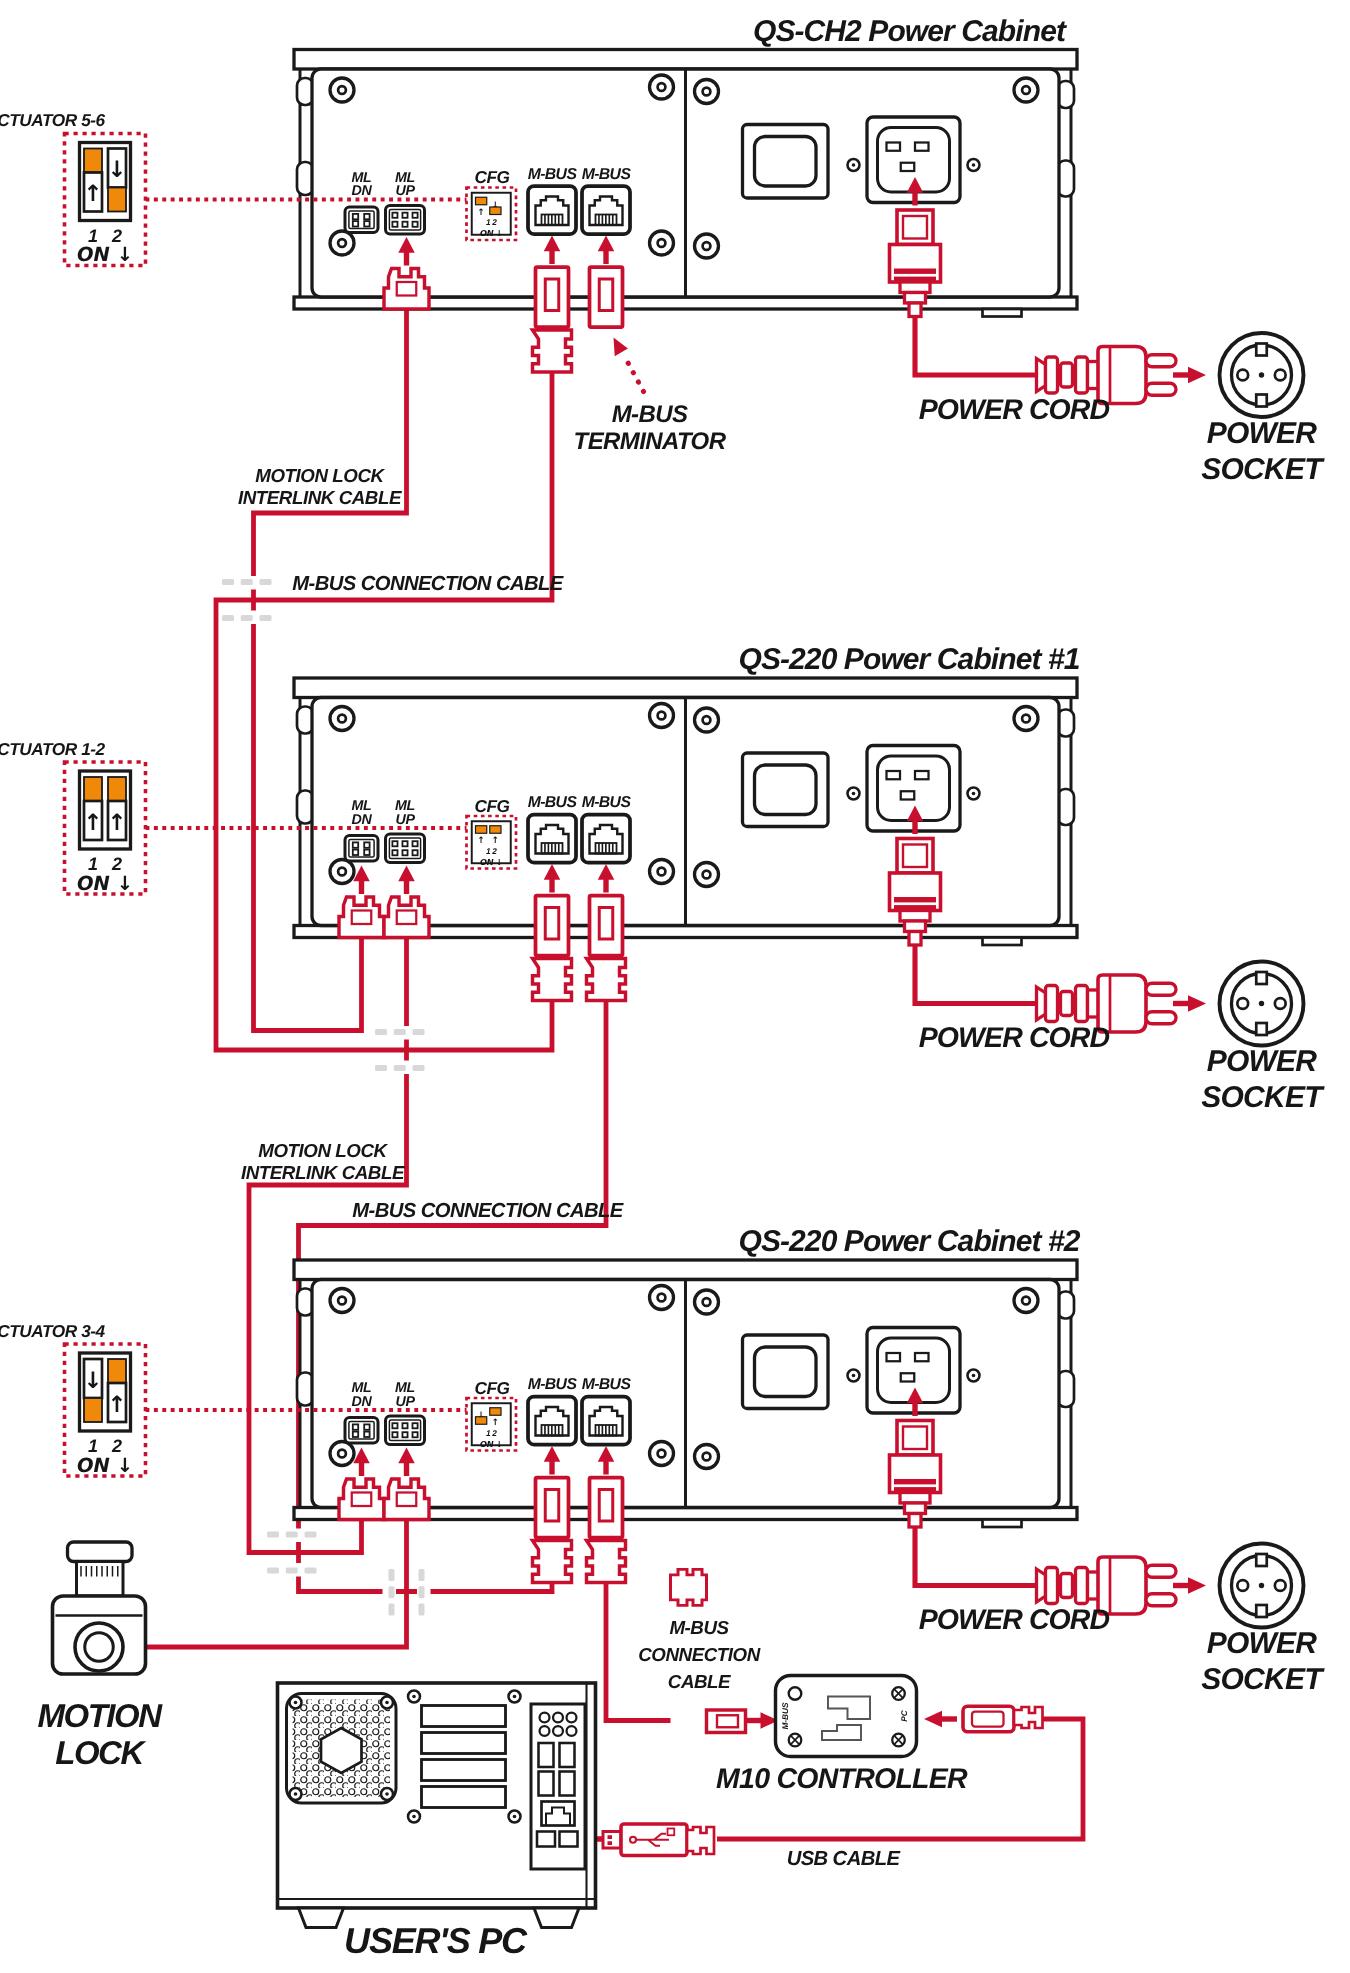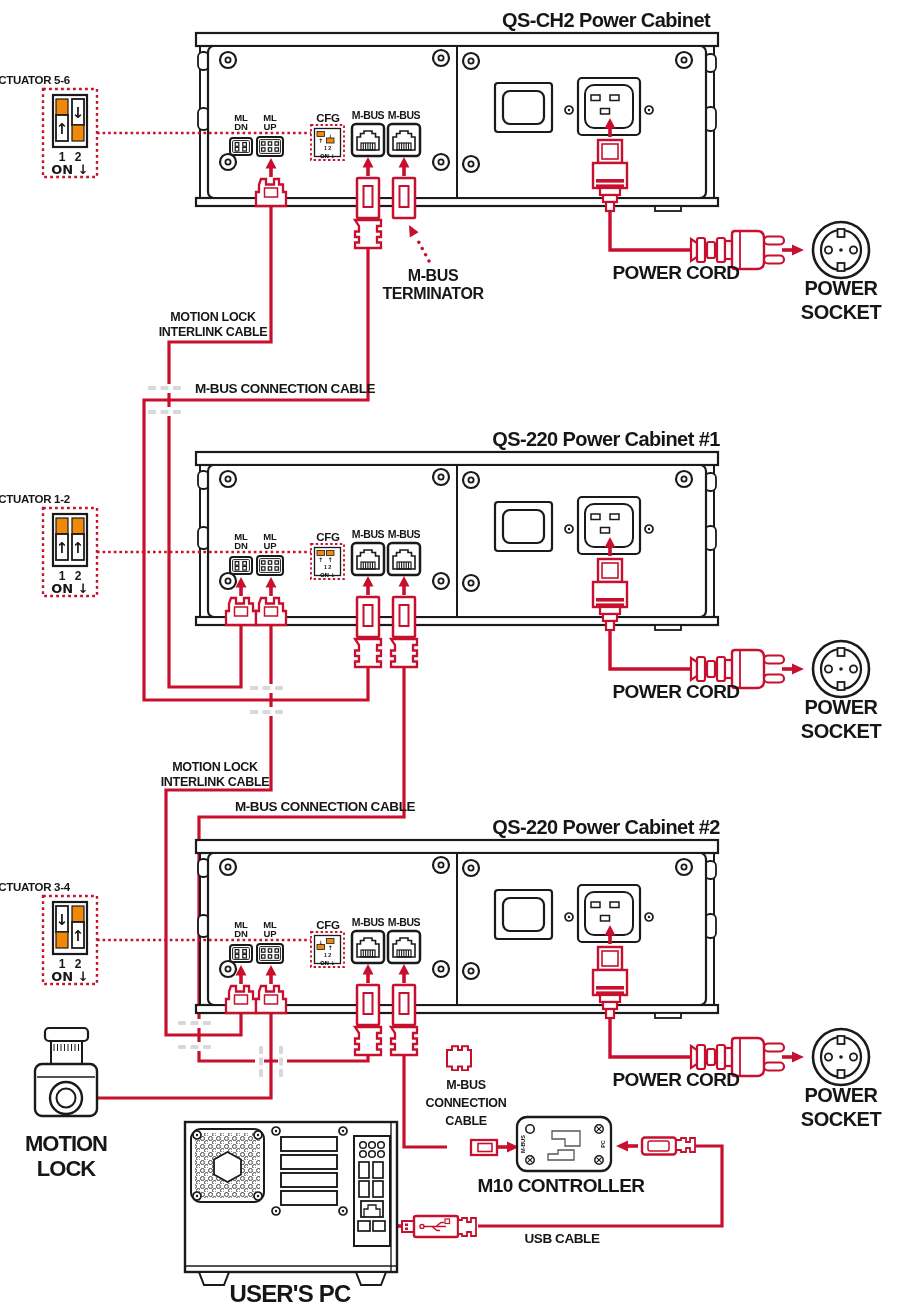--- a/index.html
+++ b/index.html
@@ -1,16 +1,16 @@
 <!DOCTYPE html>
 <html><head>
 <meta charset="utf-8">
 <style>
   html,body{margin:0;padding:0;background:#fff;}
-  .stage{position:relative;width:900px;height:1315px;background:#fff;overflow:hidden;}
+  .stage{position:relative;width:900px;height:1315px;background:#fff;overflow:hidden;font-style:italic;}
   svg{display:block;}
   svg text{font-family:"Liberation Sans",sans-serif;font-weight:bold;fill:#161616;text-anchor:middle;}
   .tt  {font-size:20px;letter-spacing:-0.6px;}
   .t21 {font-size:20px;letter-spacing:-0.5px;}
   .t19 {font-size:19px;letter-spacing:-0.6px;}
   .t16 {font-size:16px;letter-spacing:-0.4px;}
   .t14 {font-size:13.5px;letter-spacing:-0.4px;}
   .t13 {font-size:12.5px;letter-spacing:-0.3px;}
   .t12 {font-size:11.5px;letter-spacing:-0.3px;}
   .t12d{font-size:12px;}

